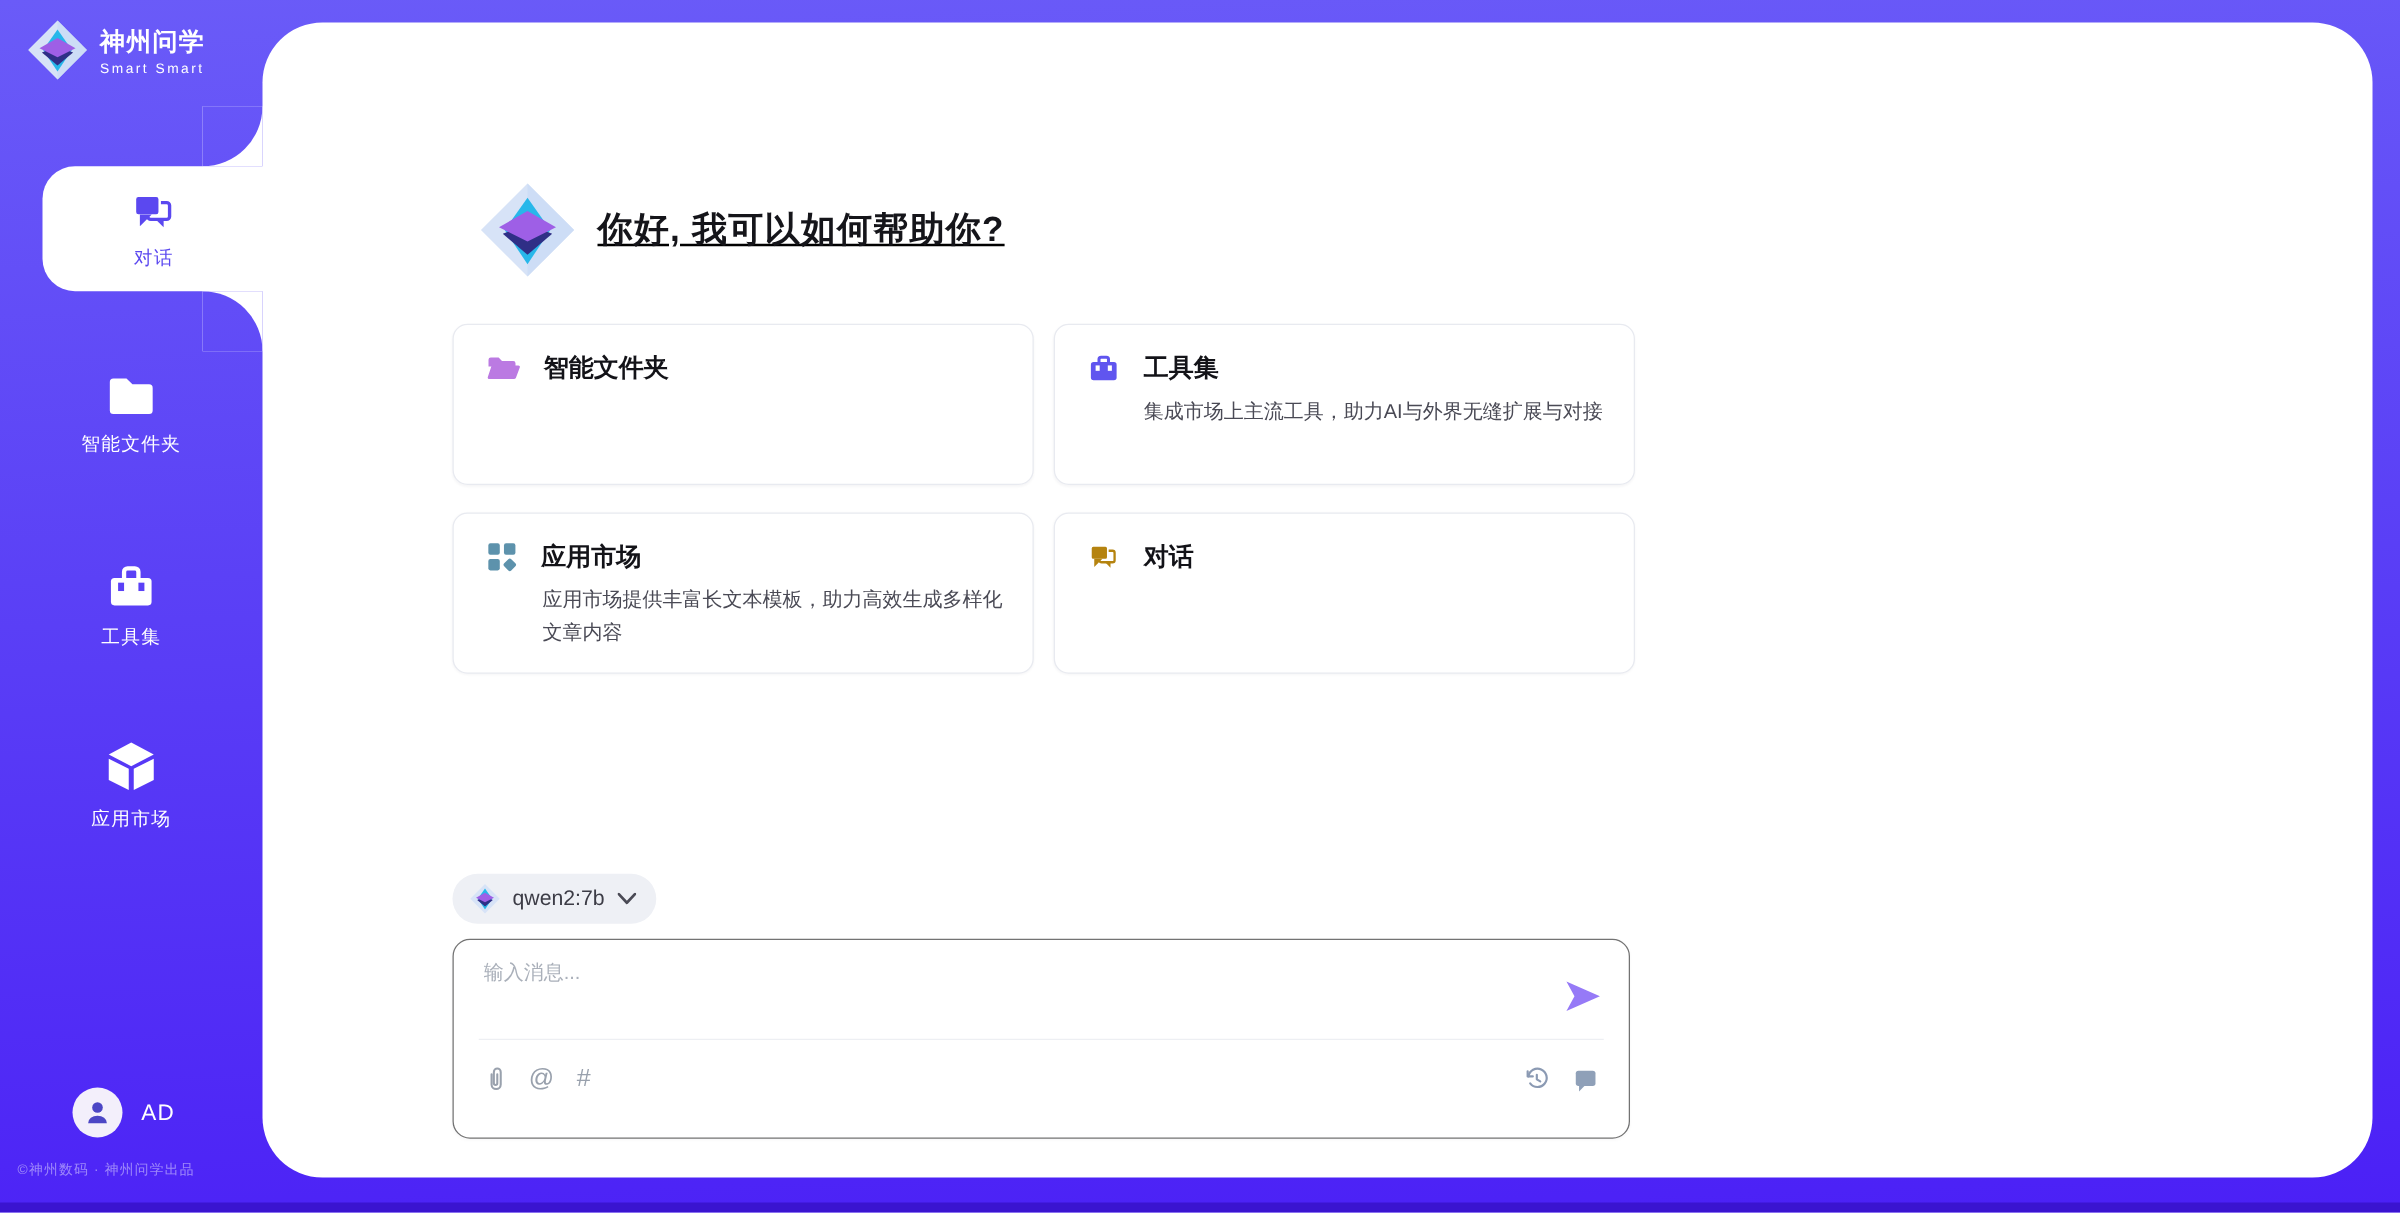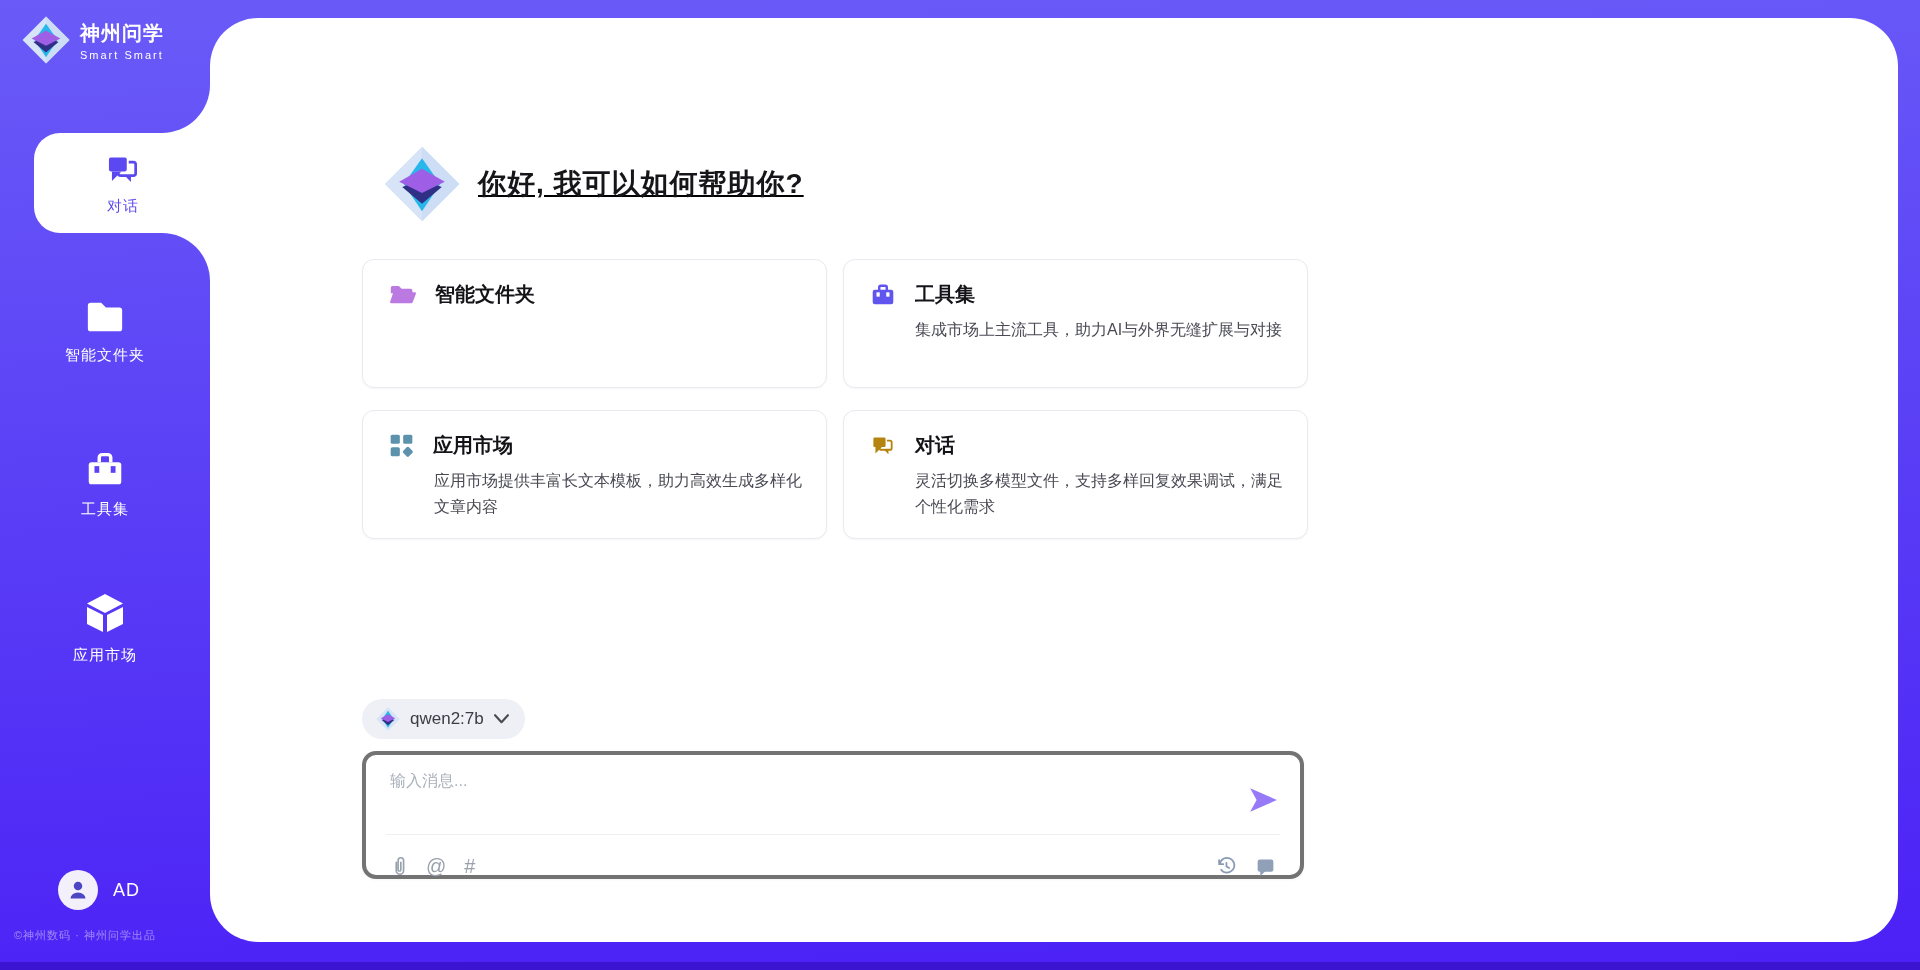--- a/index.html
+++ b/index.html
@@ -64,22 +64,22 @@
   .card-desc { margin-left:45px; margin-top:9px; font-size:16px; line-height:1.62; color:#4a4a55; }
 
   .model-pill {
     position:absolute; left:362px; top:699px; height:40px; padding:0 16px 0 14px;
     background:#eef0f5; border-radius:20px; display:flex; align-items:center; gap:10px; cursor:pointer;
   }
   .model-pill .logo { width:24px; height:24px; }
   .model-name { font-size:17px; color:#3c3c46;text-align:center; }
 
   .composer {
-    position:absolute; left:362px; top:751px; width:942px; height:128px;
-    background:#fff; border:4px solid #737373; border-radius:14px;
+    position:absolute; left:362px; top:751px; width:942px; height:160px;
+    background:#fff; border:1px solid #737373; border-radius:14px;
     box-shadow:0 1px 3px rgba(16,24,40,0.04);
   }
   .composer textarea {
     position:absolute; left:24px; top:16px; width:850px; height:56px;
     border:none; outline:none; resize:none; font-family:inherit;
     font-size:16px; color:#333; background:transparent;
   }
   .composer textarea::placeholder { color:#aab0ba; }
   .send-btn { position:absolute; right:22px; top:30px; width:30px; height:30px; cursor:pointer; }
   .composer-divider { position:absolute; left:20px; right:20px; top:79px; height:1px; background:#edeff3; }
@@ -213,21 +213,20 @@
   <div class="card">
     <div class="card-head">
       <svg width="26" height="26" viewBox="0 0 48 48">
         <rect x="18" y="14" width="22" height="17" rx="3" fill="none" stroke="#b5830f" stroke-width="3.4"></rect>
         <path d="M34,31 v8 l-8,-8 z" fill="#b5830f"></path>
         <rect x="5" y="7" width="25" height="20" rx="3.5" fill="#b5830f" stroke="#fff" stroke-width="2.5"></rect>
         <polygon points="10,26 10,38 22,26" fill="#b5830f"></polygon>
       </svg>
       <div class="card-title">对话</div>
     </div>
-    <div class="card-desc">灵活切换多模型文件，支持多样回复效果调试，满足个性化需求</div>
   </div>
 </div>
 
 <div class="model-pill">
   <svg class="logo" viewBox="0 0 100 100">
     <polygon points="50,1 99,50 50,99 1,50" fill="#d7e3f7"></polygon>
     <polygon points="50,16 74,50 50,86 26,50" fill="#27b7ea"></polygon>
     <polygon points="50,44 76,54 50,76 24,54" fill="#2f2f86"></polygon>
     <polygon points="50,30 80,47 50,62 20,47" fill="#9e5fe6"></polygon>
   </svg>

